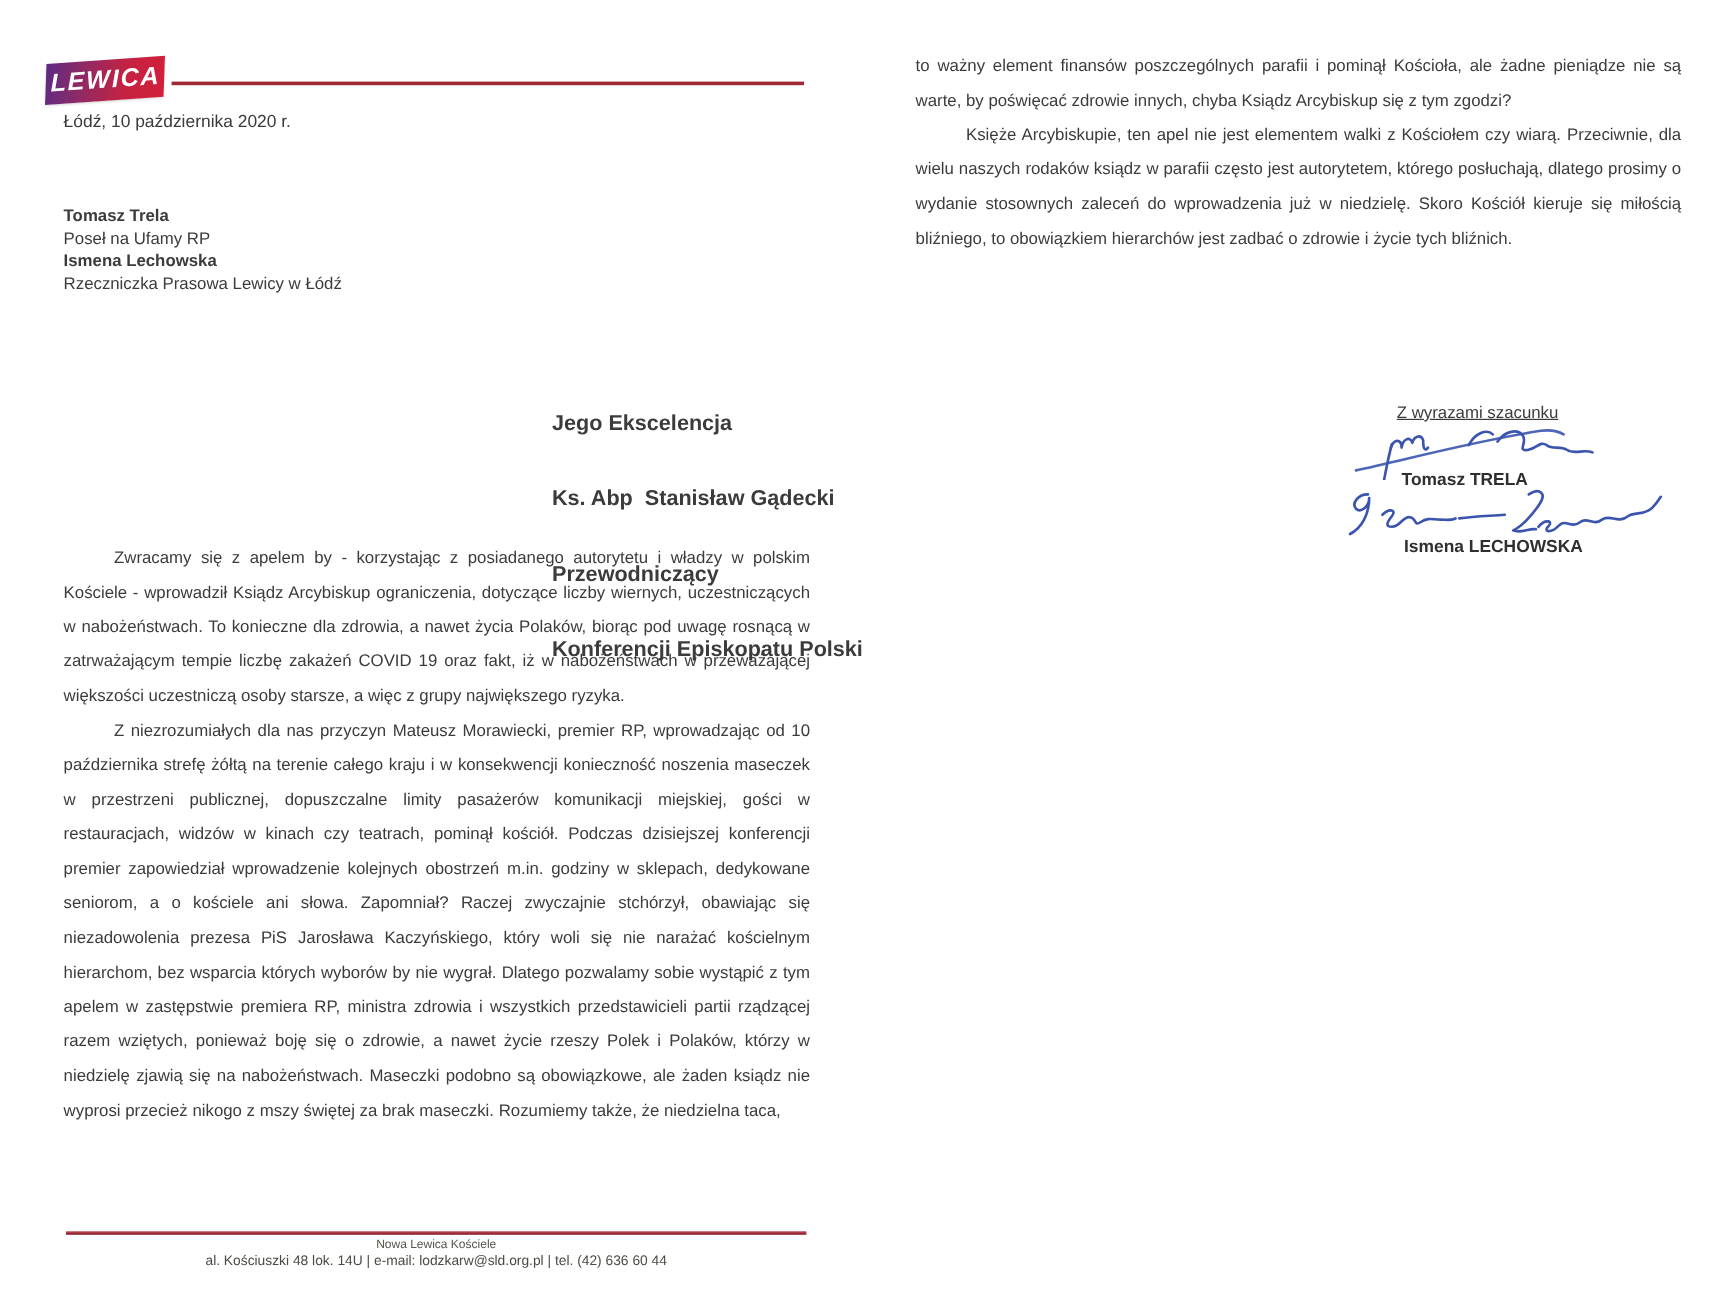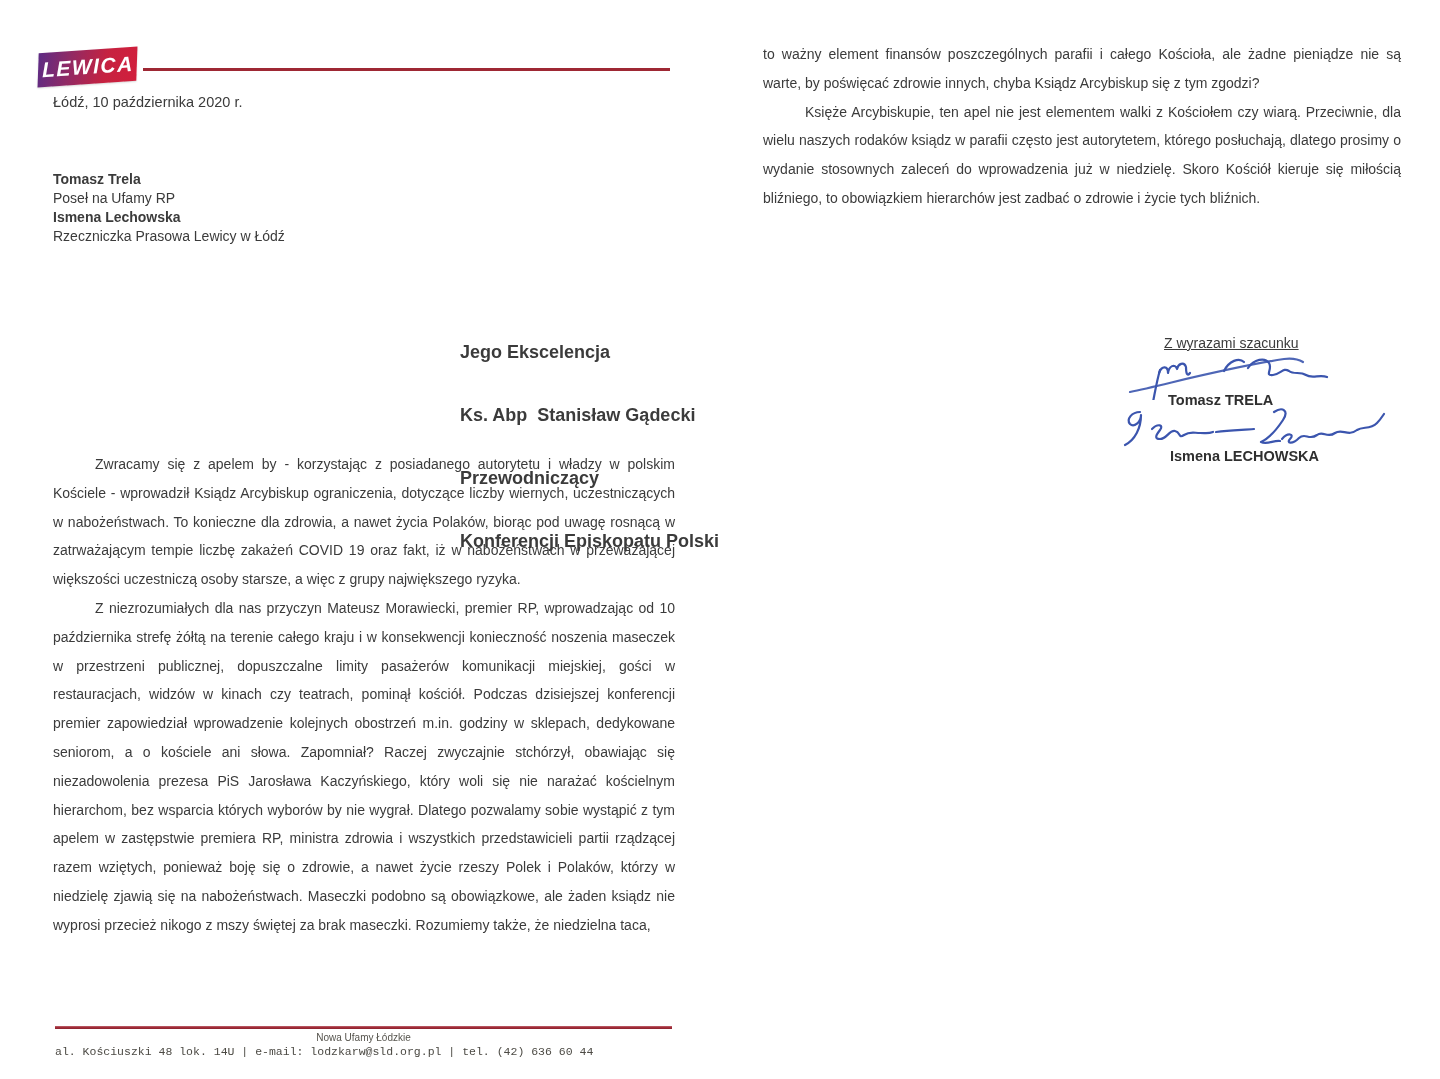--- a/index.html
+++ b/index.html
@@ -89,22 +89,22 @@
     width: 617px; height: 3px;
     background: linear-gradient(180deg, #c06570 0%, #9e2834 55%, #8c232e 100%);
   }
   .footer-org {
     left: 55px; top: 1032px;
     width: 617px; text-align: center;
     font-size: 10px; color: #55534c;
   }
   .footer-contact {
     left: 55px; top: 1045px;
-    width: 617px; 
-    font-size: 11.5px; color: #4c4a44; font-family: Liberation Mono, monospace;
+    width: 617px; text-align: center;
+    font-size: 11.5px; color: #4c4a44;
   }
 </style>
 </head>
 <body>
 
 <div class="abs logo">
   <span>LEWICA</span>
 </div>
 <div class="abs rule-top"></div>
 
@@ -123,25 +123,25 @@
   <div>Przewodniczący</div>
   <div>Konferencji Episkopatu Polski</div>
 </div>
 
 <div class="abs body-col body-left">
   <p class="indent">Zwracamy się z apelem by - korzystając z posiadanego autorytetu i władzy w polskim Kościele - wprowadził Ksiądz Arcybiskup ograniczenia, dotyczące liczby wiernych, uczestniczących w nabożeństwach. To konieczne dla zdrowia, a nawet życia Polaków, biorąc pod uwagę rosnącą w zatrważającym tempie liczbę zakażeń COVID 19 oraz fakt, iż w nabożeństwach w przeważającej większości uczestniczą osoby starsze, a więc z grupy największego ryzyka.</p>
   <p class="indent">Z niezrozumiałych dla nas przyczyn Mateusz Morawiecki, premier RP, wprowadzając od 10 października strefę żółtą na terenie całego kraju i w konsekwencji konieczność noszenia maseczek w przestrzeni publicznej, dopuszczalne limity pasażerów komunikacji miejskiej, gości w restauracjach, widzów w kinach czy teatrach, pominął kościół. Podczas dzisiejszej konferencji premier zapowiedział wprowadzenie kolejnych obostrzeń m.in. godziny w sklepach, dedykowane seniorom, a o kościele ani słowa. Zapomniał? Raczej zwyczajnie stchórzył, obawiając się niezadowolenia prezesa PiS Jarosława Kaczyńskiego, który woli się nie narażać kościelnym hierarchom, bez wsparcia których wyborów by nie wygrał. Dlatego pozwalamy sobie wystąpić z tym apelem w zastępstwie premiera RP, ministra zdrowia i wszystkich przedstawicieli partii rządzącej razem wziętych, ponieważ boję się o zdrowie, a nawet życie rzeszy Polek i Polaków, którzy w niedzielę zjawią się na nabożeństwach. Maseczki podobno są obowiązkowe, ale żaden ksiądz nie wyprosi przecież nikogo z mszy świętej za brak maseczki. Rozumiemy także, że niedzielna taca,</p>
 </div>
 
 <div class="abs rule-bottom"></div>
-<div class="abs footer-org">Nowa Ufamy Łódzkie</div>
+<div class="abs footer-org">Nowa Lewica Kościele</div>
 <div class="abs footer-contact">al. Kościuszki 48 lok. 14U | e-mail: lodzkarw@sld.org.pl | tel. (42) 636 60 44</div>
 
 <div class="abs body-col body-right">
-  <p>to ważny element finansów poszczególnych parafii i całego Kościoła, ale żadne pieniądze nie są warte, by poświęcać zdrowie innych, chyba Ksiądz Arcybiskup się z tym zgodzi?</p>
+  <p>to ważny element finansów poszczególnych parafii i pominął Kościoła, ale żadne pieniądze nie są warte, by poświęcać zdrowie innych, chyba Ksiądz Arcybiskup się z tym zgodzi?</p>
   <p class="indent">Księże Arcybiskupie, ten apel nie jest elementem walki z Kościołem czy wiarą. Przeciwnie, dla wielu naszych rodaków ksiądz w parafii często jest autorytetem, którego posłuchają, dlatego prosimy o wydanie stosownych zaleceń do wprowadzenia już w niedzielę. Skoro Kościół kieruje się miłością bliźniego, to obowiązkiem hierarchów jest zadbać o zdrowie i życie tych bliźnich.</p>
 </div>
 
 <div class="abs salutation">Z wyrazami szacunku</div>
 
 <svg class="abs sig-svg sig1" width="210" height="54" viewBox="0 0 210 54">
   <g fill="none" stroke="#3b55ae" stroke-width="2.2" stroke-linecap="round" stroke-linejoin="round">
     <path d="M 4,46 C 42,38 100,22 158,13 C 166,12 172,13 177,16" opacity="0.9"></path>
     <path d="M 34,24 C 31,34 29,46 27,56"></path>
     <path d="M 33,27 C 36,19 42,20 42,27 C 43,20 49,17 51,23 C 52,18 58,15 60,21 C 60,27 61,31 64,27"></path>

